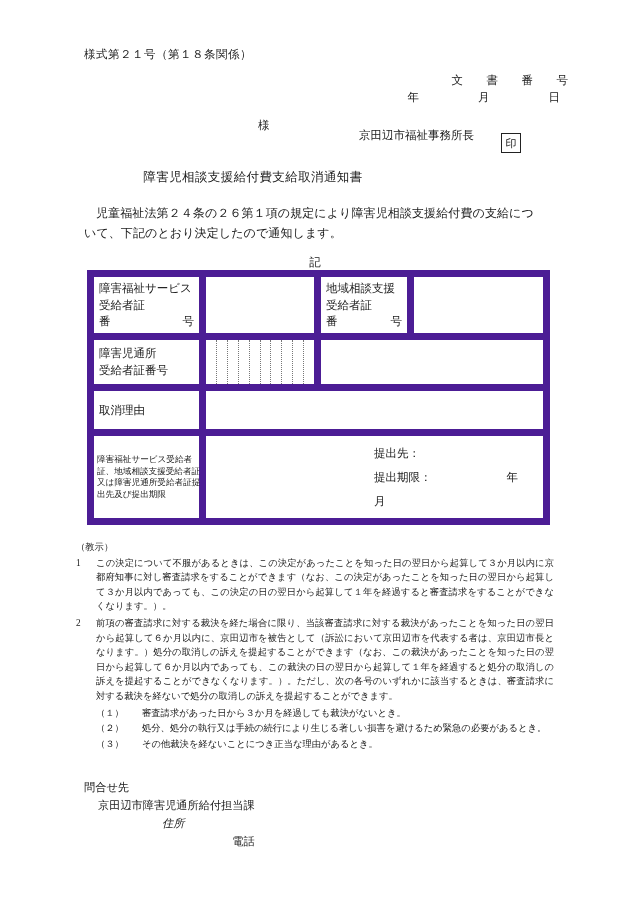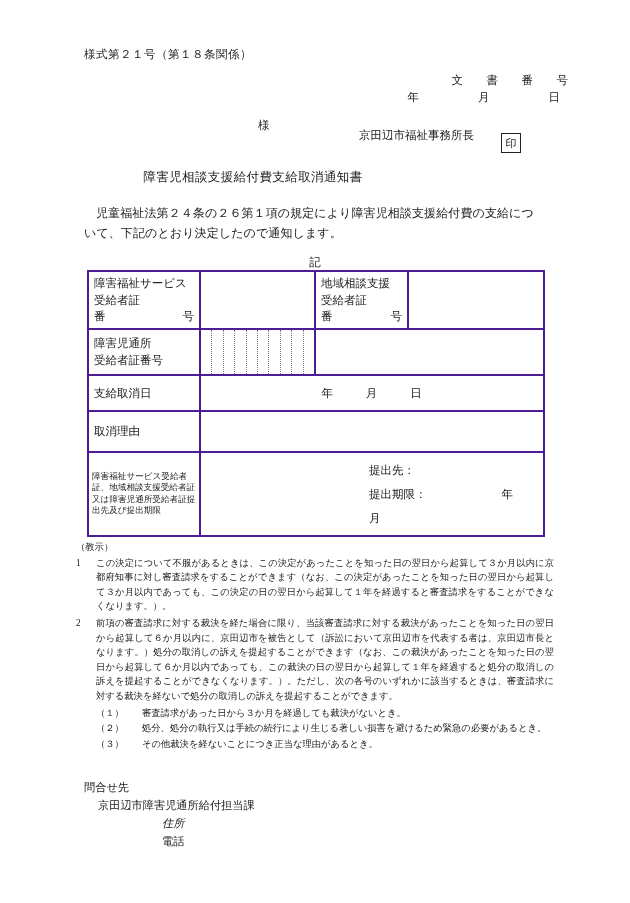--- a/index.html
+++ b/index.html
@@ -91,21 +91,21 @@
   
   .tbl {
     position: absolute;
     left: 87px; top: 270px;
     width: 456px;
     border-collapse: collapse;
     table-layout: fixed;
     font-size: 11.5px;
   }
   .tbl td {
-    border: 2px solid #4c1d95;
+    border: 7px solid #4c1d95;
     padding: 0;
     vertical-align: middle;
     font-family: Liberation Serif, serif;
   }
   .lbl {
     padding: 3px 5px;
     line-height: 16.5px;
     white-space: nowrap;
   }
   .lbl .sp {
@@ -176,21 +176,21 @@
   
   .contact {
     position: absolute;
     left: 84px; top: 778px;
     font-size: 11.2px;
     line-height: 18px;
   }
   .contact .l1 { padding-left: 0; }
   .contact .l2 { padding-left: 14px; }
   .contact .l3 { padding-left: 78px; font-style: italic; }
-  .contact .l4 { padding-left: 78px; }
+  .contact .l4 { padding-left: 78px; text-align: right; }
 </style>
 </head>
 <body>
 
 <div class="page">
 
   <div class="form-no">様式第２１号（第１８条関係）</div>
 
   <div class="doc-meta">
     <div class="row">文　書　番　号</div>
@@ -283,32 +283,20 @@
               <i></i>
               <i></i>
           </div>
         </td>
         <td colspan="2">
             <div class="cell-blank"></div>
           </td>
       </tr>
 
 
-      <tr>
-        <td>
-          <div class="lbl" style="padding:9px 5px">支給取消日</div>
-        </td>
-        <td colspan="3">
-          <div class="date-line" style="height:30px;line-height:30px;padding:0">
-            <span>年</span>
-            <span>月</span>
-            <span>日</span>
-          </div>
-        </td>
-      </tr>
 
       <tr>
         <td>
           <div class="lbl" style="padding:11px 5px">取消理由</div>
         </td>
         <td colspan="3">
             <div class="cell-blank" style="height:34px"></div>
           </td>
       </tr>
 

